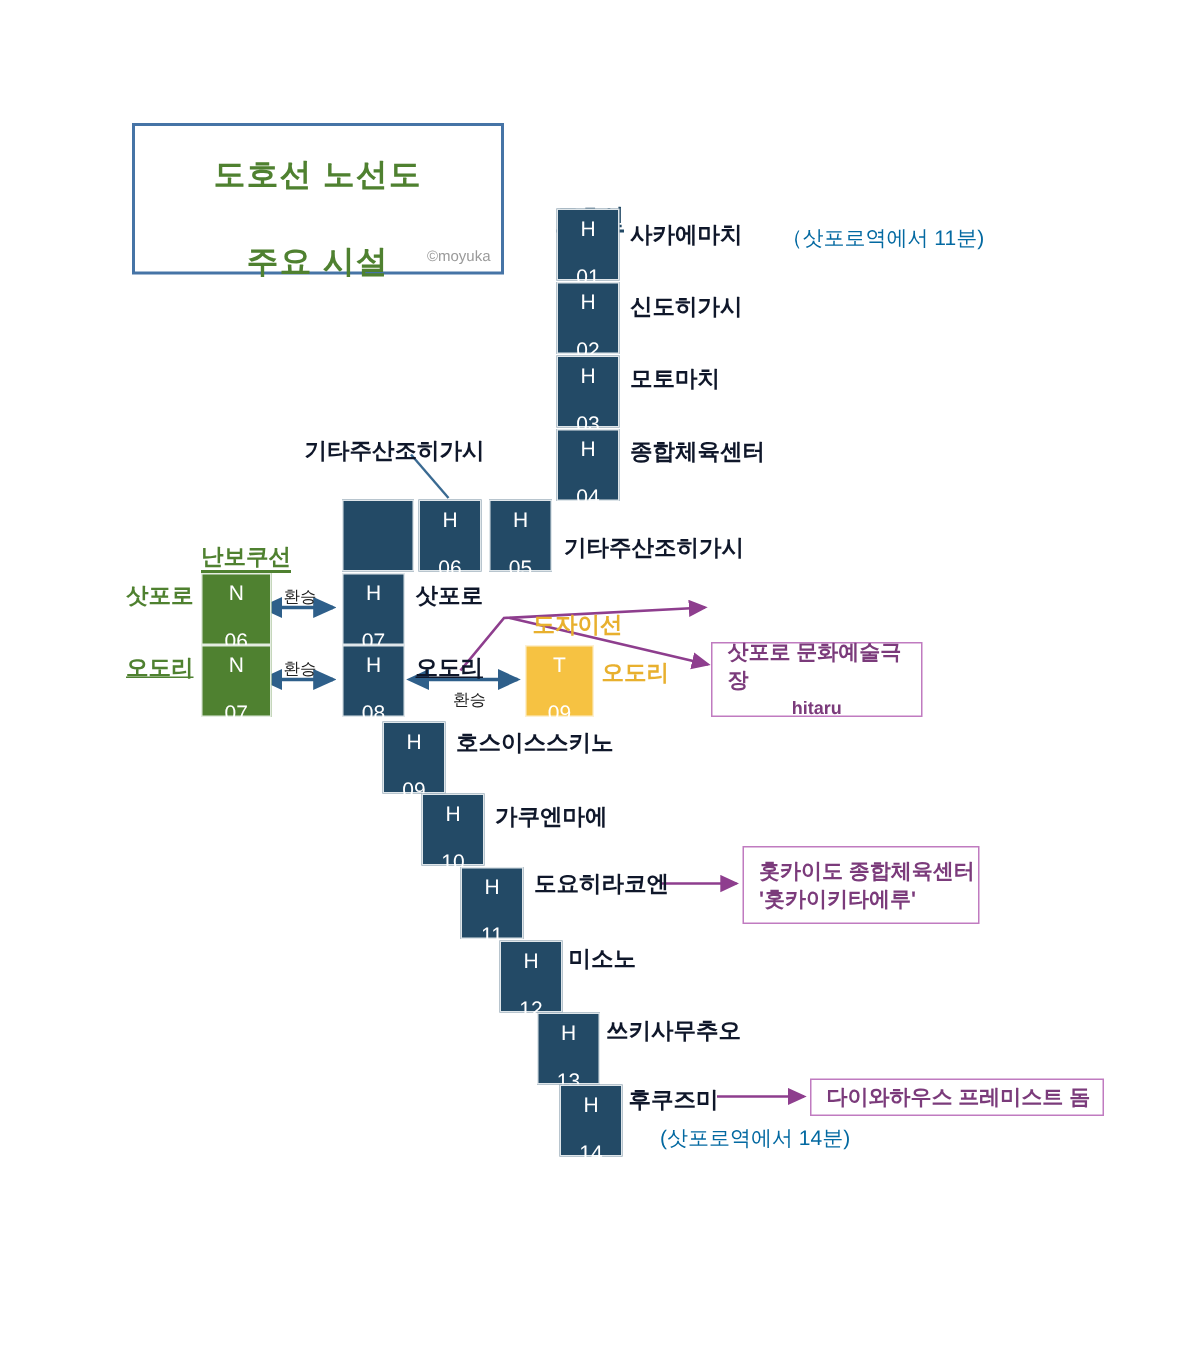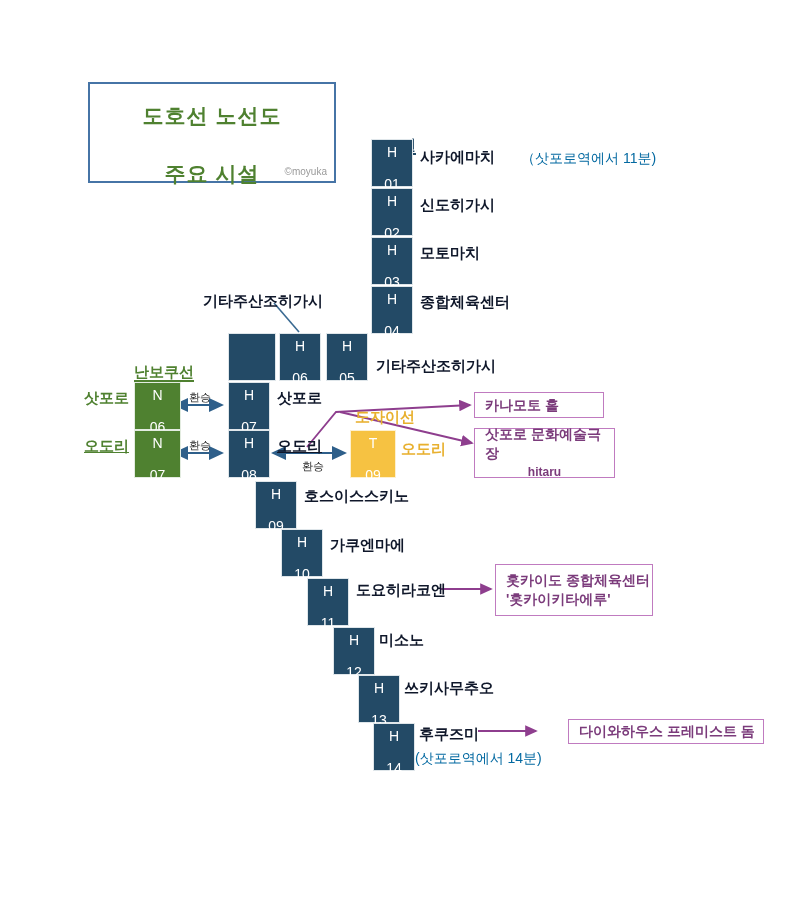--- a/index.html
+++ b/index.html
@@ -207,21 +207,21 @@
     <div class="ln">H</div>
     <div class="no">13</div>
   </div>
   <div class="sname" style="left:404px;top:679px;">쓰키사무추오</div>
 
   <div class="sbox h" style="left:373px;top:723px;">
     <div class="ln">H</div>
     <div class="no">14</div>
   </div>
   <div class="sname" style="left:419px;top:725px;">후쿠즈미</div>
-  <div class="note" style="left:415px;top:749px;">(삿포로역에서 14분)</div>
+  <div class="note" style="left:440px;top:749px;">(삿포로역에서 14분)</div>
 
   <div class="sbox n" style="left:134px;top:382px;width:47px;">
     <div class="ln">N</div>
     <div class="no">06</div>
   </div>
   <div class="sname green" style="left:84px;top:389px;">삿포로</div>
 
   <div class="sbox n" style="left:134px;top:430px;width:47px;">
     <div class="ln">N</div>
     <div class="no">07</div>
@@ -231,31 +231,28 @@
   <div class="sbox t" style="left:350px;top:430px;width:46px;">
     <div class="ln">T</div>
     <div class="no">09</div>
   </div>
   <div class="sname yellow" style="left:401px;top:440px;">오도리</div>
 
   <div class="xfer-label" style="left:189px;top:390px;">환승</div>
   <div class="xfer-label" style="left:189px;top:438px;">환승</div>
   <div class="xfer-label" style="left:302px;top:459px;">환승</div>
 
-  <div class="callout" style="left:474px;top:392px;width:130px;height:26px;">
-    <div class="l1">카나모토 홀</div>
-  </div>
 
   <div class="callout" style="left:495px;top:564px;width:158px;height:52px;">
     <div class="l1">홋카이도 종합체육센터</div>
     <div class="l2">'홋카이키타에루'</div>
   </div>
 
   <div class="callout" style="left:474px;top:428px;width:141px;height:50px;">
     <div class="l1">삿포로 문화예술극장</div>
     <div class="l2 sub" style="text-align:center;padding-left:0;">hitaru</div>
   </div>
 
-  <div class="callout" style="left:568px;top:719px;width:196px;height:25px;">
+  <div class="callout" style="left:540px;top:719px;width:196px;height:25px;">
     <div class="l1">다이와하우스 프레미스트 돔</div>
   </div>
 
 </div>
 
 </body></html>

